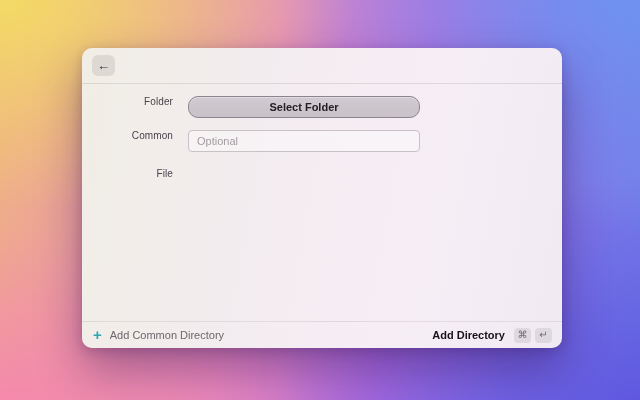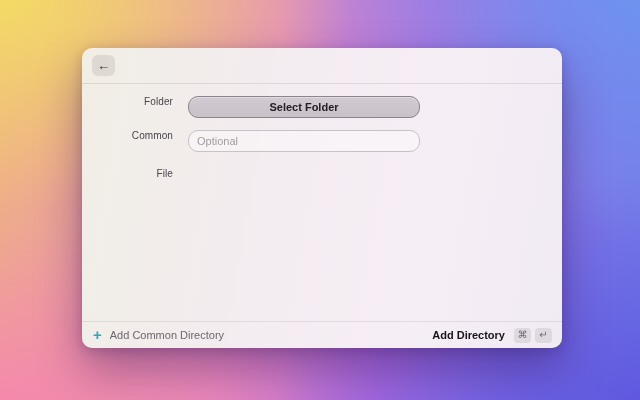--- a/index.html
+++ b/index.html
@@ -88,21 +88,21 @@
     font-size: 11px;
     font-weight: 700;
     color: #232026;
     cursor: pointer;
     box-shadow: inset 0 1px 0 rgba(255,255,255,0.35);
   }
 
   .alias-input {
     width: 232px; height: 22px;
     border: 1px solid #c9c1c8;
-    border-radius: 10px;
+    border-radius: 4px;
     background: rgba(255, 255, 255, 0.38);
     padding: 0 8px;
     font-family: "Liberation Sans", sans-serif;
     font-size: 11px;
     color: #333036;
     outline: none;
   }
   .alias-input::placeholder { color: #a29ba2; }
 
   .win-footer {

